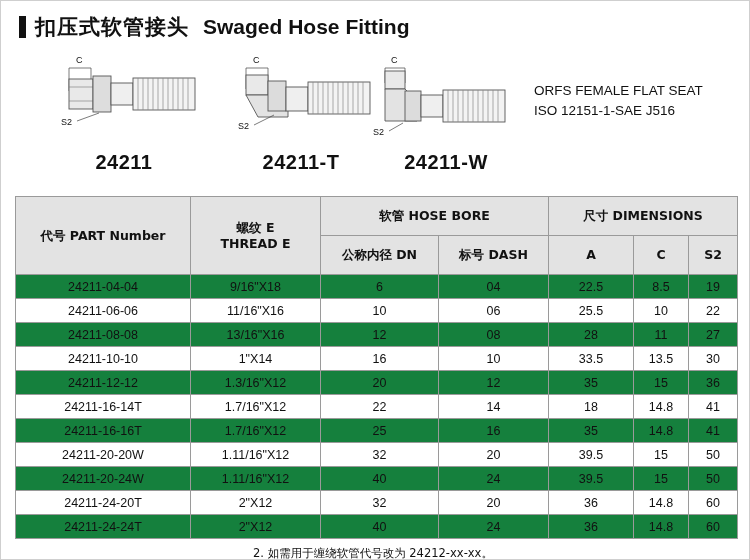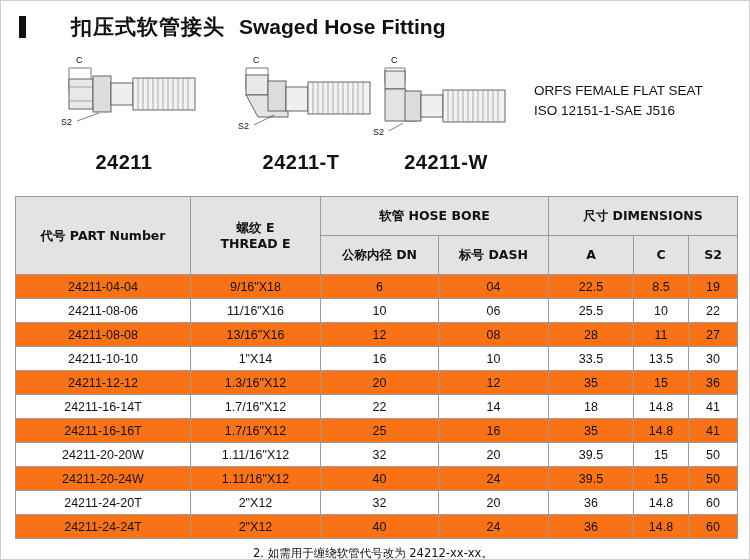--- a/index.html
+++ b/index.html
@@ -35,21 +35,20 @@
     background: #111;
     margin-right: 9px;
     flex: 0 0 auto;
   }
   .title-cn {
     font-size: 21px;
     font-weight: bold;
     letter-spacing: 1px;
     color: #111;
     font-family: Liberation Serif, serif;
-    margin-left: 36px;
   }
   .title-en {
     font-size: 21px;
     font-weight: bold;
     color: #111;
     margin-left: 14px;
     font-family: "Liberation Sans", sans-serif;
   }
 
   
@@ -109,21 +108,21 @@
     font-family: "DejaVu Sans", sans-serif;
   }
   .th-tall { height: 30px; margin-left: 24px; }
   .th-main { font-size: 13px; line-height: 16px; }
   table.spec tbody td {
     height: 21px;
     padding: 1px 2px;
     background: #ffffff;
   }
   table.spec tbody tr.alt td {
-    background: #f97316;
+    background: #15803d;
   }
   .col-part { width: 175px; }
   .col-thread { width: 130px; }
   .col-dn { width: 118px; }
   .col-dash { width: 110px; }
   .col-a { width: 85px; }
   .col-c { width: 55px; }
   .col-s2 { width: 49px; }
 
   
@@ -296,21 +295,21 @@
           <tr class="alt">
             <td>24211-04-04</td>
             <td>9/16"X18</td>
             <td>6</td>
             <td>04</td>
             <td>22.5</td>
             <td>8.5</td>
             <td>19</td>
           </tr>
           <tr>
-            <td>24211-08-06</td>
+            <td>24211-06-06</td>
             <td>11/16"X16</td>
             <td>10</td>
             <td>06</td>
             <td>25.5</td>
             <td>10</td>
             <td>22</td>
           </tr>
           <tr class="alt">
             <td>24211-08-08</td>
             <td>13/16"X16</td>

